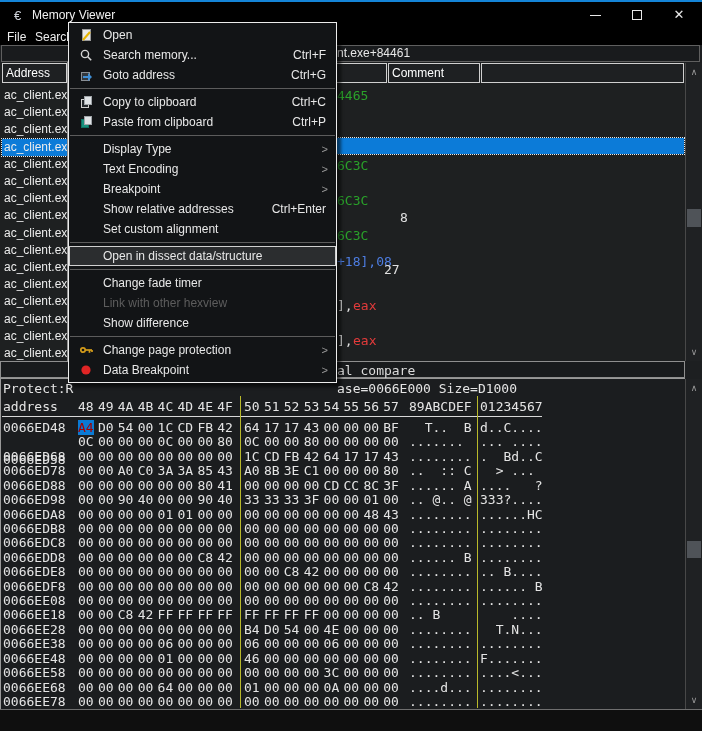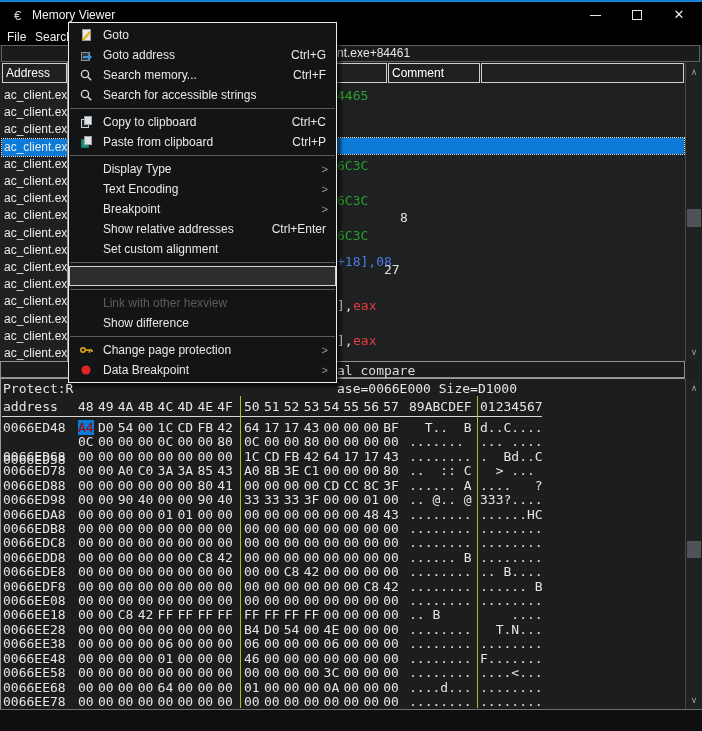--- a/index.html
+++ b/index.html
@@ -571,51 +571,42 @@
 </div>
 
 <div id="context-menu">
     <div class="menu-item">
       <span class="menu-icon">
         <svg width="14" height="14">
           <rect x="3.5" y="1.5" width="8" height="11" fill="#e8e8e8" stroke="#9a9a9a"></rect>
           <line x1="4" y1="12" x2="11" y2="4" stroke="#e6b400" stroke-width="2"></line>
         </svg>
       </span>
-      <span class="menu-label">Goto</span>
+      <span class="menu-label">Open</span>
+    </div>
+    <div class="menu-item">
+      <span class="menu-icon">
+        <svg width="14" height="14">
+          <circle cx="6" cy="6" r="3.6" fill="none" stroke="#d6d6d6" stroke-width="1.4"></circle>
+          <line x1="8.8" y1="8.8" x2="12.2" y2="12.2" stroke="#d6d6d6" stroke-width="1.6"></line>
+        </svg>
+      </span>
+      <span class="menu-label">Search memory...</span>
+      <span class="menu-shortcut">Ctrl+F</span>
     </div>
     <div class="menu-item">
       <span class="menu-icon">
         <svg width="14" height="14">
           <rect x="2.5" y="4.5" width="8" height="8" fill="#33383d" stroke="#8a8f94"></rect>
           <path d="M4 8 h5 v-3 l4 4 -4 4 v-3 H4 z" fill="#3f8fd6"></path>
         </svg>
       </span>
       <span class="menu-label">Goto address</span>
       <span class="menu-shortcut">Ctrl+G</span>
     </div>
-    <div class="menu-item">
-      <span class="menu-icon">
-        <svg width="14" height="14">
-          <circle cx="6" cy="6" r="3.6" fill="none" stroke="#d6d6d6" stroke-width="1.4"></circle>
-          <line x1="8.8" y1="8.8" x2="12.2" y2="12.2" stroke="#d6d6d6" stroke-width="1.6"></line>
-        </svg>
-      </span>
-      <span class="menu-label">Search memory...</span>
-      <span class="menu-shortcut">Ctrl+F</span>
-    </div>
-    <div class="menu-item">
-      <span class="menu-icon">
-        <svg width="14" height="14">
-          <circle cx="6" cy="6" r="3.6" fill="none" stroke="#d6d6d6" stroke-width="1.4"></circle>
-          <line x1="8.8" y1="8.8" x2="12.2" y2="12.2" stroke="#d6d6d6" stroke-width="1.6"></line>
-        </svg>
-      </span>
-      <span class="menu-label">Search for accessible strings</span>
-    </div>
     <div class="menu-sep"></div>
     <div class="menu-item">
       <span class="menu-icon">
         <svg width="14" height="14">
           <rect x="2.5" y="4.5" width="7" height="8" fill="#23272b" stroke="#cfcfcf"></rect>
           <rect x="5.5" y="1.5" width="7" height="8" fill="#dfe3e6" stroke="#9fa4a8"></rect>
         </svg>
       </span>
       <span class="menu-label">Copy to clipboard</span>
       <span class="menu-shortcut">Ctrl+C</span>
@@ -651,22 +642,27 @@
       <span class="menu-label">Show relative addresses</span>
       <span class="menu-shortcut">Ctrl+Enter</span>
     </div>
     <div class="menu-item">
       <span class="menu-icon"></span>
       <span class="menu-label">Set custom alignment</span>
     </div>
     <div class="menu-sep"></div>
     <div class="menu-item highlighted">
       <span class="menu-icon"></span>
+      <span class="menu-label">Open in dissect data/structure</span>
     </div>
     <div class="menu-sep"></div>
+    <div class="menu-item">
+      <span class="menu-icon"></span>
+      <span class="menu-label">Change fade timer</span>
+    </div>
     <div class="menu-item disabled">
       <span class="menu-icon"></span>
       <span class="menu-label">Link with other hexview</span>
     </div>
     <div class="menu-item">
       <span class="menu-icon"></span>
       <span class="menu-label">Show difference</span>
     </div>
     <div class="menu-sep"></div>
     <div class="menu-item">

